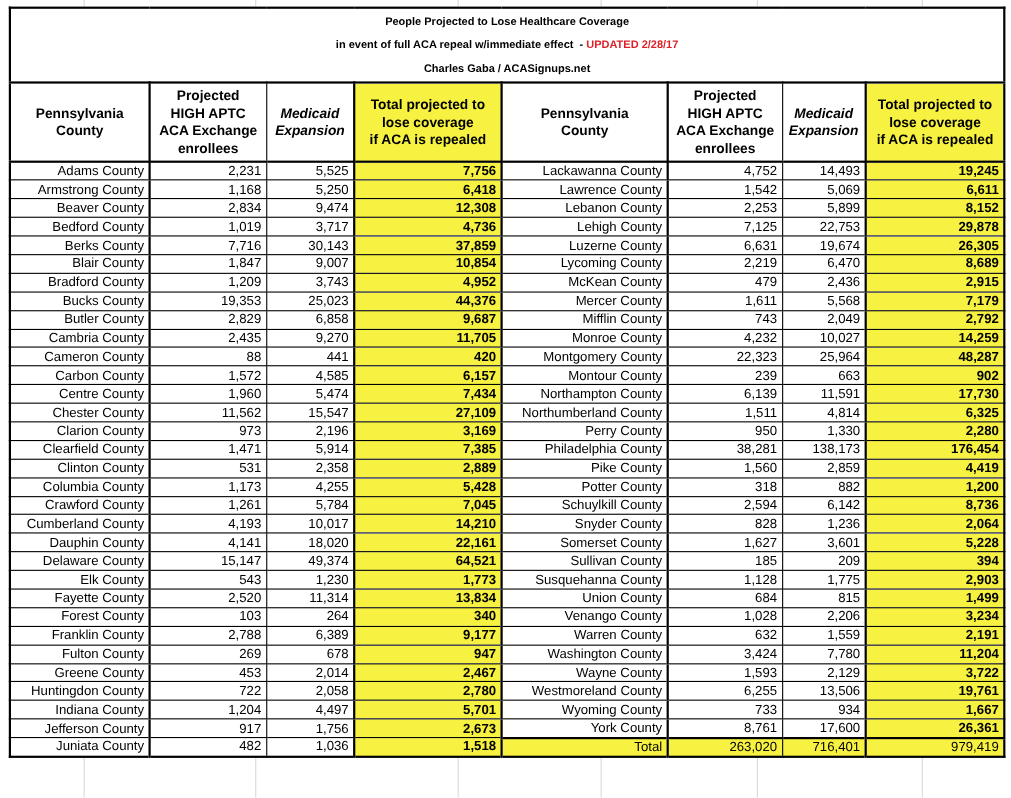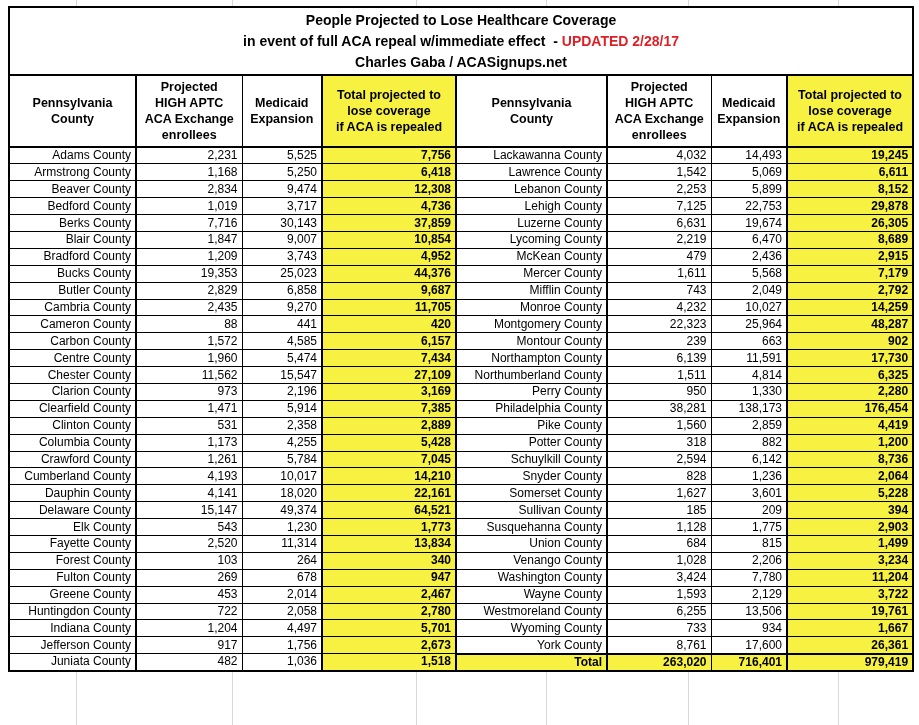--- a/index.html
+++ b/index.html
@@ -12,40 +12,40 @@
   table{
     position:absolute;left:8px;top:6px;width:904px;
     border-collapse:collapse;table-layout:fixed;background:#fff;
     border:2px solid #000;
   }
   td,th{border:1px solid #000;overflow:hidden;white-space:nowrap;}
   .b2{border-right-width:2px;}
   
   .titlecell{
     border-bottom-width:2px;height:64px;text-align:center;vertical-align:middle;
-    font-weight:bold;font-size:14px;line-height:21px;white-space:pre;
+    font-weight:bold;font-size:10px;line-height:21px;white-space:pre;
   }
   .titlecell .red{color:var(--red);}
   
   tr.hdr th{
     border-bottom-width:2px;height:68px;text-align:center;vertical-align:middle;
     font-weight:bold;font-size:12.5px;line-height:16px;white-space:pre-line;
   }
   th.county-h{font-size:16px;line-height:20px;margin-top:36px;}
-  th.ital{}
+  th.ital{font-style:italic;}
   .hl{background:var(--hl);}
   
   tbody tr{height:16.9px;}
   tbody td{
     font-size:12px;line-height:15px;text-align:right;
     padding:0 4px;vertical-align:middle;
   }
   tbody td.hl{font-weight:bold;}
   tbody td.totalrow{
-    background:var(--hl);font-weight:bold;border-top-width:2px;
+    background:var(--hl);font-weight:normal;border-top-width:2px;
   }
 </style>
 </head>
 <body style="--hl: #F7F242; --red: #DD1F26;">
 
 <div class="gl" style="left:76px"></div>
 <div class="gl" style="left:232px"></div>
 <div class="gl" style="left:416px"></div>
 <div class="gl" style="left:546px"></div>
 <div class="gl" style="left:688px"></div>
@@ -91,21 +91,21 @@
 if ACA is repealed</th>
     </tr>
   </thead>
   <tbody>
       <tr>
         <td class="b2">Adams County</td>
         <td class="">2,231</td>
         <td class="b2">5,525</td>
         <td class="b2 hl">7,756</td>
         <td class="b2">Lackawanna County</td>
-        <td class="">4,032</td>
+        <td class="">4,752</td>
         <td class="b2">14,493</td>
         <td class="hl">19,245</td>
       </tr>
       <tr>
         <td class="b2">Armstrong County</td>
         <td class="">1,168</td>
         <td class="b2">5,250</td>
         <td class="b2 hl">6,418</td>
         <td class="b2">Lawrence County</td>
         <td class="">1,542</td>
@@ -336,20 +336,30 @@
         <td class="b2">Forest County</td>
         <td class="">103</td>
         <td class="b2">264</td>
         <td class="b2 hl">340</td>
         <td class="b2">Venango County</td>
         <td class="">1,028</td>
         <td class="b2">2,206</td>
         <td class="hl">3,234</td>
       </tr>
       <tr>
+        <td class="b2">Franklin County</td>
+        <td class="">2,788</td>
+        <td class="b2">6,389</td>
+        <td class="b2 hl">9,177</td>
+        <td class="b2">Warren County</td>
+        <td class="">632</td>
+        <td class="b2">1,559</td>
+        <td class="hl">2,191</td>
+      </tr>
+      <tr>
         <td class="b2">Fulton County</td>
         <td class="">269</td>
         <td class="b2">678</td>
         <td class="b2 hl">947</td>
         <td class="b2">Washington County</td>
         <td class="">3,424</td>
         <td class="b2">7,780</td>
         <td class="hl">11,204</td>
       </tr>
       <tr>

